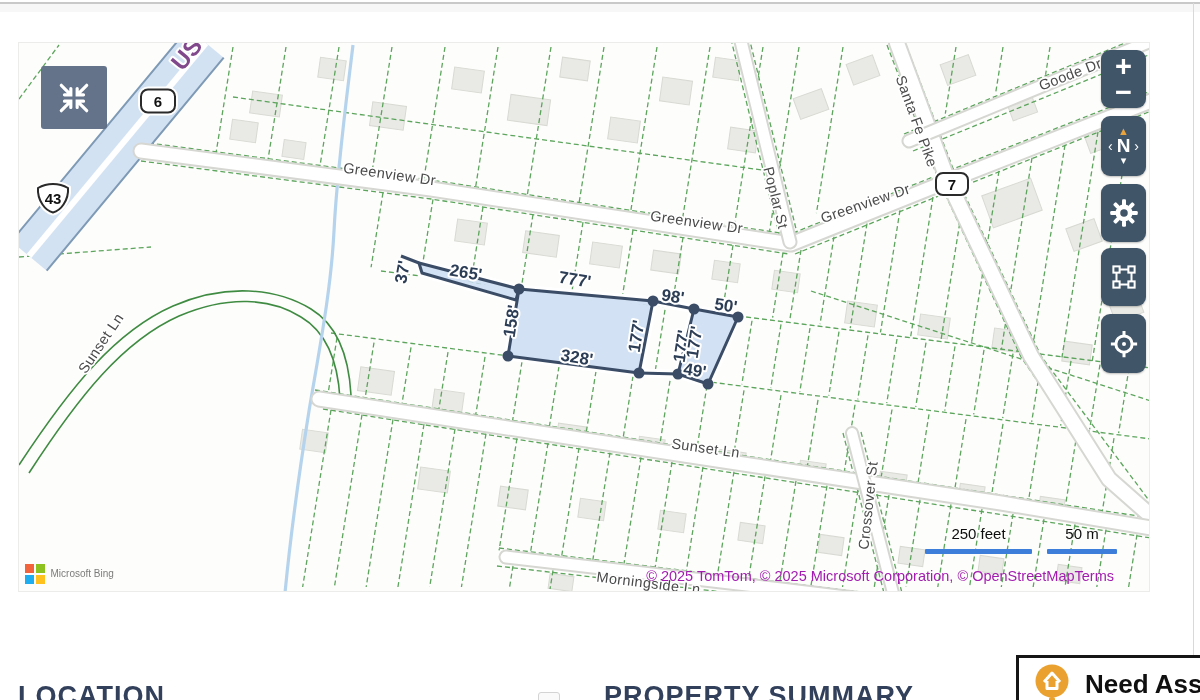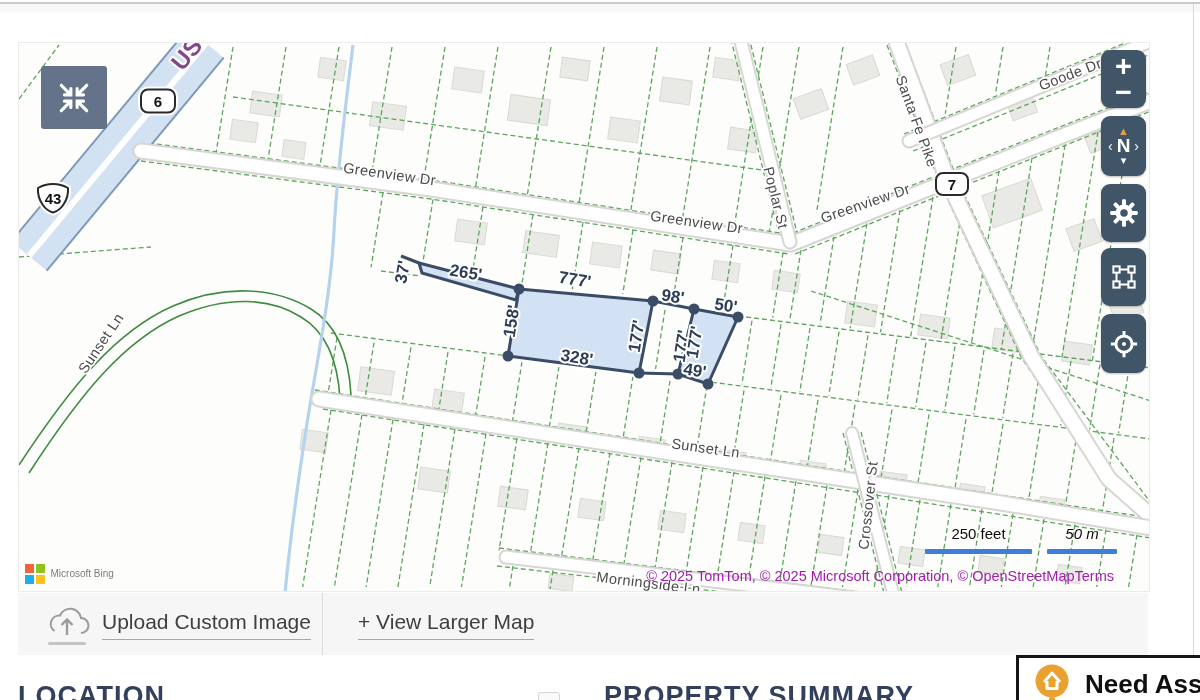--- a/index.html
+++ b/index.html
@@ -367,49 +367,39 @@
     <div class="ctrl" style="top:271px;height:59px;">
       <svg width="30" height="30" viewBox="0 0 24 24" fill="none" stroke="#fff" stroke-width="2.4">
         <circle cx="12" cy="12" r="6.5"></circle>
         <path d="M12 1.5V5.5 M12 18.5V22.5 M1.5 12H5.5 M18.5 12H22.5"></path>
         <circle cx="12" cy="12" r="1.6" fill="#fff" stroke="none"></circle>
       </svg>
     </div>
 
     <div class="scale-label" style="left:906px;top:482px;width:107px;">250 feet</div>
     <div class="scale-bar" style="left:906px;top:506px;width:107px;"></div>
-    <div class="scale-label" style="left:1028px;top:482px;width:70px;font-style:italic;">50 m</div>
+    <div class="scale-label" style="left:1028px;top:482px;width:70px;">50 m</div>
     <div class="scale-bar" style="left:1028px;top:506px;width:70px;"></div>
 
     <div class="attribution">
       <span>© 2025 TomTom, © 2025 Microsoft Corporation, © OpenStreetMap</span>
       <span>Terms</span>
     </div>
 
     <div class="bing-logo">
       <div class="bing-squares" id="bing-squares">
           <div style="background: rgb(242, 80, 34);"></div>
           <div style="background: rgb(127, 186, 0);"></div>
           <div style="background: rgb(0, 164, 239);"></div>
           <div style="background: rgb(255, 185, 0);"></div>
         </div>
       <span class="bing-text">Microsoft Bing</span>
     </div>
   </div>
 
-  <div class="toolbar">
-    <svg style="position:absolute;left:26px;top:12px;" width="48" height="36" viewBox="0 0 48 36" fill="none" stroke="#9b9b9b">
-      <path d="M37,28 a7.5,7.5 0 0 0 0,-15 a11,11 0 0 0 -21,-2.5 a8.5,8.5 0 0 0 -5.5,15.5" stroke-width="2"></path>
-      <path d="M23,30 V15 M17.5,20 L23,14.5 L28.5,20" stroke-width="2.4"></path>
-    </svg>
-    <div class="cloud-underline"></div>
-    <span class="tb-link" style="left:84px;">Upload Custom Image</span>
-    <div class="tb-divider"></div>
-    <span class="tb-link" style="left:340px;">+ View Larger Map</span>
-  </div>
 
   <div class="section-title" style="left:18px;">LOCATION</div>
   <div class="summary-icon"></div>
   <div class="section-title" style="left:604px;">PROPERTY SUMMARY</div>
 
   <div class="assist-popup">
     <svg width="38" height="90" viewBox="0 0 38 90" style="margin-top:3px;flex:none;">
       <circle cx="19" cy="20" r="16.5" fill="#eaa12f"></circle>
       <path d="M11,21 L19,12 L27,21 M14,20 L14,27.5 L24,27.5 L24,20" stroke="#fff" stroke-width="3" fill="none" stroke-linejoin="round"></path>
       <rect x="16" y="36" width="6" height="44" rx="2" fill="#eaa12f"></rect>

